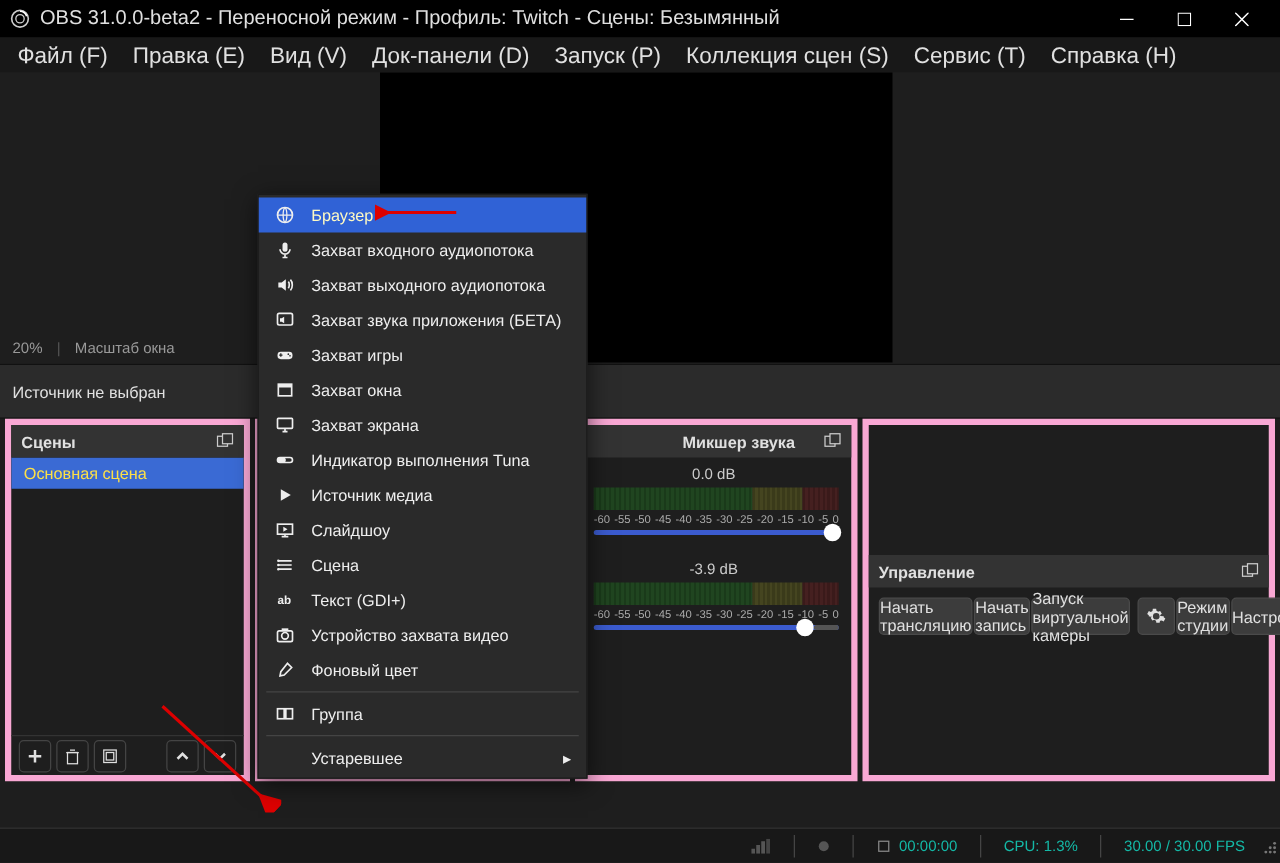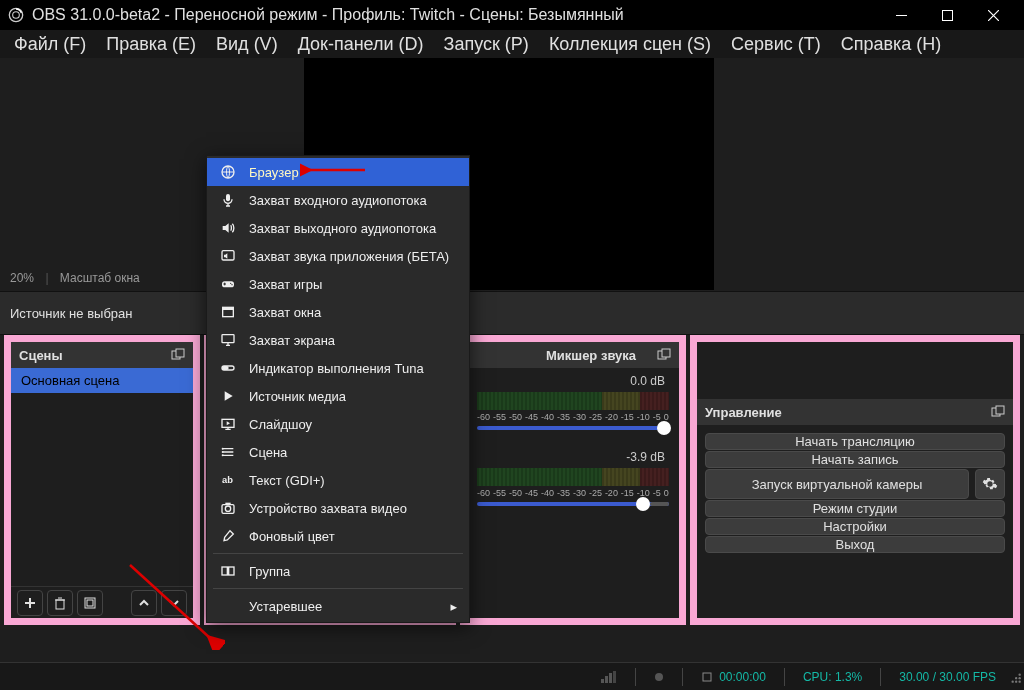--- a/index.html
+++ b/index.html
@@ -35,51 +35,51 @@
   .preview-area { height: 232px; background: #1e1e1e; position: relative; display: flex; align-items: center; justify-content: center; }
   .preview-canvas { width: 410px; height: 232px; background: #000; position: absolute; left: 304px; top: 0;}
   .preview-info { position: absolute; left: 10px; bottom: 5px; font-size: 12px; color: #999; }
   .preview-info span { margin-right: 8px; }
 
   
   .no-source-bar { height: 44px; background: #2b2b2b; display: flex; align-items: center; padding: 0 10px; border-top: 1px solid #111; border-bottom: 1px solid #111; margin-top: 1px;}
   
   
   .docks { display: flex; height: 290px; gap: 4px; padding: 0 4px; }
-  .dock { background: #1e1e1e; display: flex; flex-direction: column; border: 7px solid #f9a8d4;}
+  .dock { background: #1e1e1e; display: flex; flex-direction: column; border: 5px solid #f9a8d4;}
   .dock-header { height: 26px; background: #333; display: flex; align-items: center; justify-content: space-between; padding: 0 8px; font-weight: 600; font-size: 13px;}
   .dock-body { flex: 1; overflow: hidden; position: relative; }
   .dock-scenes { width: 196px; }
   .dock-sources { width: 252px; }
   .dock-mixer { flex: 1; }
   .dock-controls { width: 330px; justify-content: center; }
   .detach-icon { width: 14px; height: 14px; }
 
-  .scene-item { padding: 5px 10px; background: #3a6ad4; color: #000000; font-size: 13px;}
+  .scene-item { padding: 5px 10px; background: #3a6ad4; color: #fde047; font-size: 13px;}
   
   .dock-toolbar { height: 32px; display: flex; align-items: center; gap: 4px; padding: 0 6px; border-top: 1px solid #333; }
   .tb-btn { width: 26px; height: 26px; background: #1e1e1e; border: 1px solid #444; border-radius: 4px; display: flex; align-items: center; justify-content: center; color: #e0e0e0; }
   .tb-btn svg { width: 14px; height: 14px; }
 
   
   .mixer-channel { padding: 6px 10px 0 10px; }
-  .mixer-top { display: flex; justify-content: flex-end; font-size: 12px; color: #ccc; padding-right: 4px;}
+  .mixer-top { display: flex; justify-content: center; font-size: 12px; color: #ccc; padding-right: 4px;}
   .meter-wrap { position: relative; height: 18px; margin-top: 4px; }
   .meter-bg { position: absolute; inset: 0; display: flex; }
   .meter-green { background: repeating-linear-gradient(90deg,#1a3a1a 0,#1a3a1a 2px,#204520 2px,#204520 4px); flex: 65;}
   .meter-yellow { background: repeating-linear-gradient(90deg,#3a3a1a 0,#3a3a1a 2px,#454520 2px,#454520 4px); flex: 20;}
   .meter-red { background: repeating-linear-gradient(90deg,#3a1a1a 0,#3a1a1a 2px,#452020 2px,#452020 4px); flex: 15;}
   .meter-ticks { display: flex; justify-content: space-between; font-size: 9px; color: #aaa; margin-top: 2px;}
   .slider-row { display: flex; align-items: center; gap: 6px; margin-top: 4px; }
   .slider-track { flex: 1; height: 4px; background: #3b5bcf; border-radius: 2px; position: relative;}
   .slider-track.partial::after { content:''; position:absolute; right:0; top:0; bottom:0; width: 10%; background:#555; border-radius: 2px;}
   .slider-thumb { position: absolute; top: -5px; width: 14px; height: 14px; background: #fff; border-radius: 50%; }
 
   
-  .ctrl-body { padding: 8px; display: flex; flex-direction: column; gap: 1px; }
+  .ctrl-body { padding: 8px; display: flex; flex-direction: row; gap: 1px; }
   .ctrl-row { display:flex; gap:6px;}
   .ctrl-btn { flex:1; height: 30px; background: #3c3c3c; border: 1px solid #4a4a4a; border-radius: 4px; display: flex; align-items: center; justify-content: center; font-size: 13px; color: #e0e0e0;}
   .ctrl-icon-btn { width: 30px; height: 30px; background: #3c3c3c; border: 1px solid #4a4a4a; border-radius: 4px; display: flex; align-items: center; justify-content: center;}
   
   
   .statusbar { position:absolute; bottom:0; left:0; right:0; height: 28px; background: #181818; display: flex; align-items: center; justify-content: flex-end; gap: 0; font-size: 12px; color: #14b8a6; border-top: 1px solid #333;}
   .status-sep { width:1px; height: 18px; background: #444; margin: 0 10px;}
   .status-item { display:flex; align-items:center; gap:6px; padding: 0 8px;}
   .grip { width: 14px; height: 14px; margin-left: 4px; margin-right: 2px;}
 

